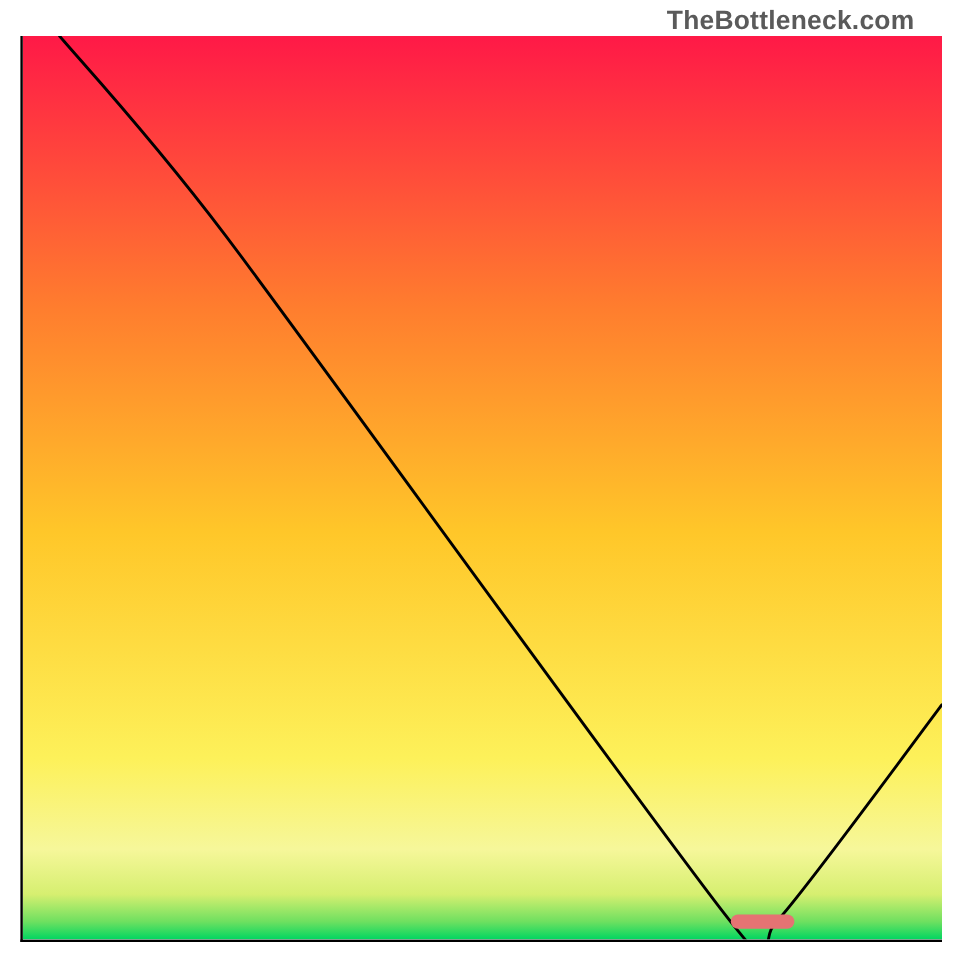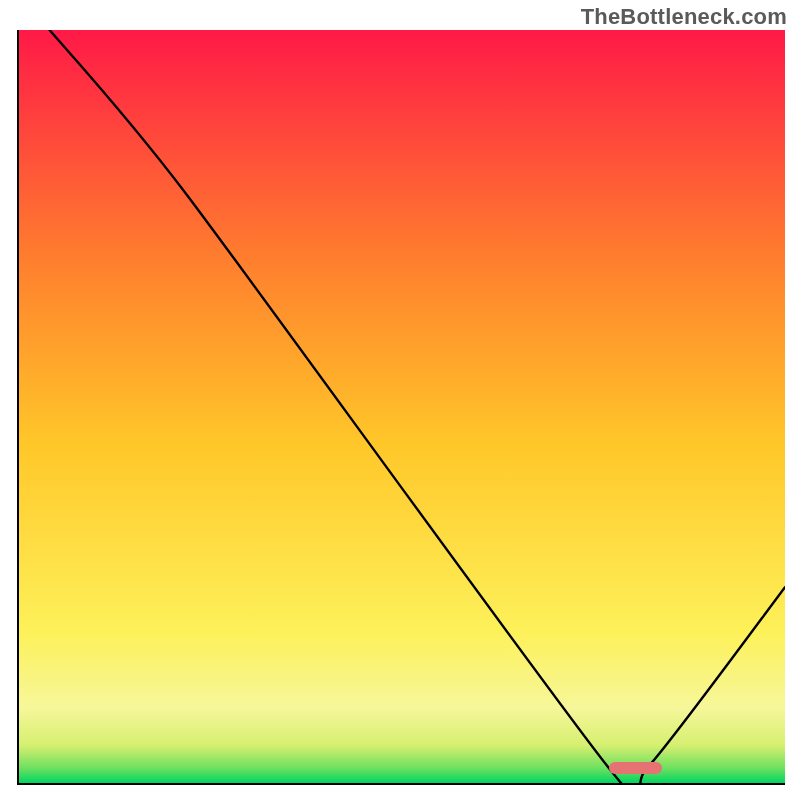--- a/index.html
+++ b/index.html
@@ -7,21 +7,20 @@
     padding: 0;
     width: 800px;
     height: 800px;
     background: #ffffff;
     font-family: Arial, Helvetica, sans-serif;
   }
   .frame {
     position: relative;
     width: 772px;
     height: 800px;
-    padding-left: 25px;
   }
   .watermark {
     position: absolute;
     top: 4px;
     right: 10px;
     font-size: 22px;
     font-weight: bold;
     color: #5a5a5a;
     letter-spacing: 0.2px;
   }

